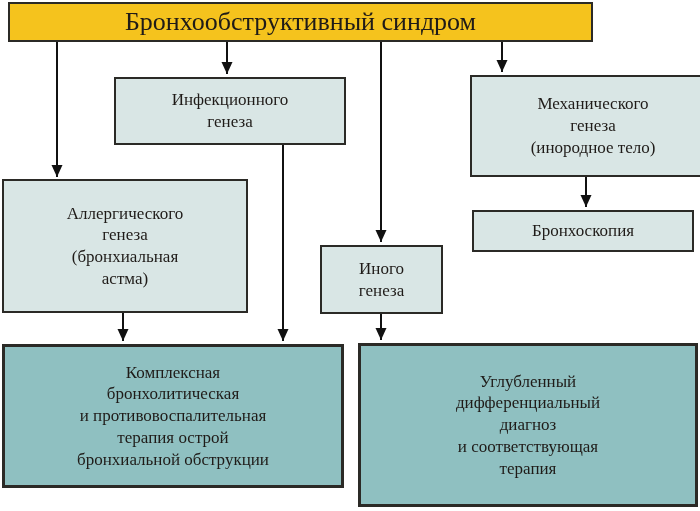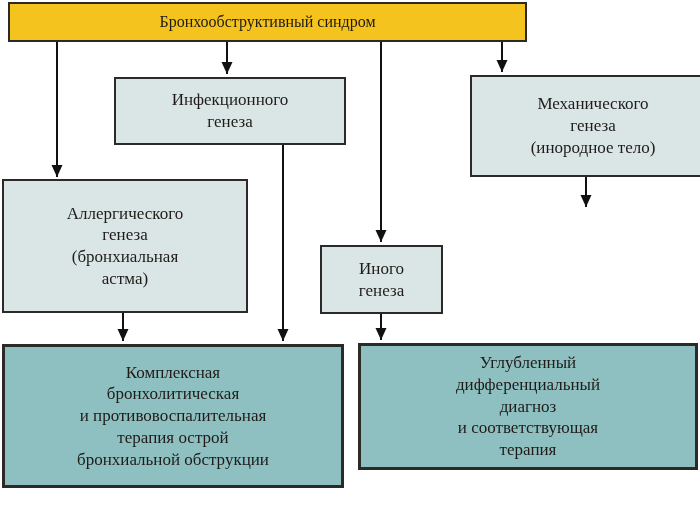--- a/index.html
+++ b/index.html
@@ -23,33 +23,33 @@
   .arrowhead{fill:var(--arrow-color);}
   .box{
     position:absolute;
     display:flex;align-items:center;justify-content:center;
     text-align:center;white-space:pre-line;
     background:var(--node-fill);
     border:2px solid var(--border-color);
     font-size:17px;line-height:1.28;
   }
   .n-title{
-    left:8px;top:2px;width:519px;height:40px;
-    background:var(--title-fill);font-size:16px;line-height:1;
+    left:8px;top:2px;width:585px;height:40px;
+    background:var(--title-fill);font-size:26px;line-height:1;
   }
   .n-infectious{left:114px;top:77px;width:232px;height:68px;}
   .n-mechanical{left:470px;top:75px;width:246px;height:102px;}
   .n-allergic{left:2px;top:179px;width:246px;height:134px;}
   .n-bronchoscopy{left:472px;top:210px;width:222px;height:42px;}
   .n-other{left:320px;top:245px;width:123px;height:69px;}
   .n-therapy,.n-differential{
     background:var(--action-fill);border-width:3px;
   }
   .n-therapy{left:2px;top:344px;width:342px;height:144px;}
-  .n-differential{left:358px;top:343px;width:340px;height:127px;}
+  .n-differential{left:358px;top:343px;width:340px;height:164px;}
 </style>
 </head>
 <body>
 
 <div class="stage">
 
   <svg class="wires" viewBox="0 0 700 511" xmlns="http://www.w3.org/2000/svg">
     <defs>
       <marker id="ah" markerUnits="userSpaceOnUse" markerWidth="14" markerHeight="12" refX="12" refY="5.5" orient="auto">
         <path class="arrowhead" d="M0,0 L12,5.5 L0,11 Z"></path>
@@ -72,20 +72,21 @@
 
   <div class="box n-mechanical">Механического
 генеза
 (инородное тело)</div>
 
   <div class="box n-allergic">Аллергического
 генеза
 (бронхиальная
 астма)</div>
 
+  <div class="box n-bronchoscopy">Бронхоскопия</div>
 
   <div class="box n-other">Иного
 генеза</div>
 
   <div class="box n-therapy">Комплексная
 бронхолитическая
 и противовоспалительная
 терапия острой
 бронхиальной обструкции</div>
 

